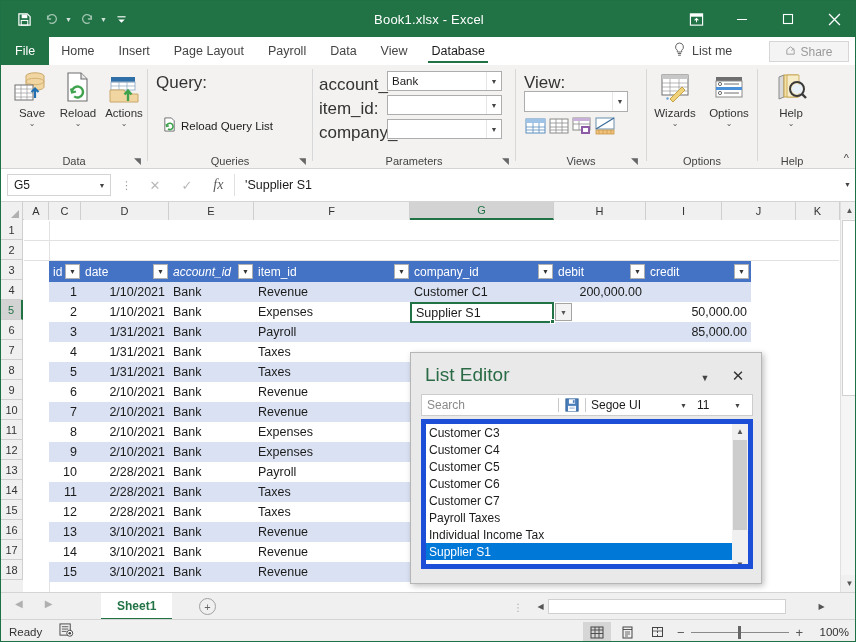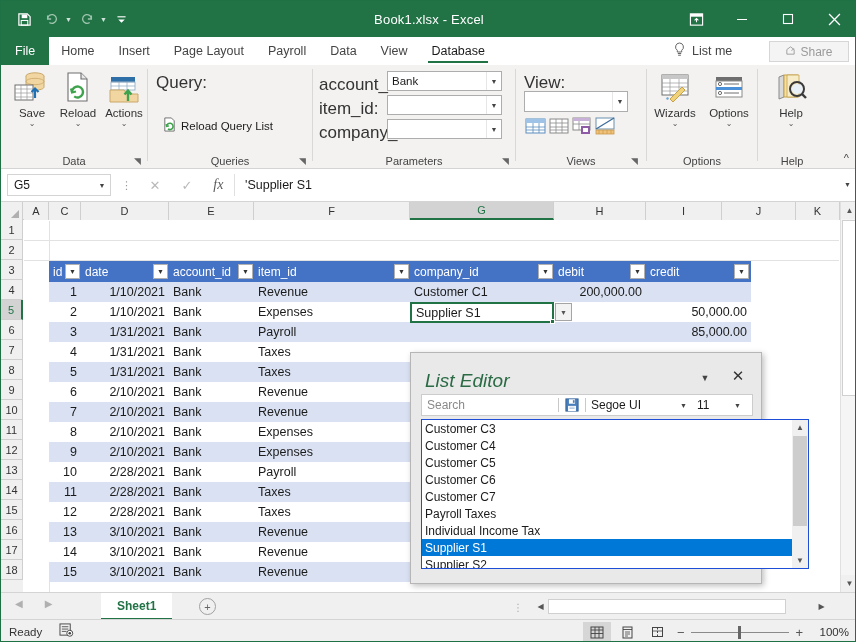--- a/index.html
+++ b/index.html
@@ -285,22 +285,22 @@
   
   .dialog {
     position: absolute; left: 409px; top: 351px;
     width: 352px; height: 232px;
     background: #e9e9e9;
     border: 1px solid #b6b6b6;
     box-shadow: 2px 2px 6px rgba(0,0,0,0.25);
     z-index: 40;
   }
   .dlg-title {
-    position: absolute; left: 14px; top: 17px;
-    font-size: 19px; color: #2a6b45; font-style: italic;
+    position: absolute; left: 14px; top: 11px;
+    font-size: 19px; color: #2a6b45;
   }
   .dlg-min {
     position: absolute; right: 46px; top: 16px;
     width: 20px; height: 18px;
     display: flex; align-items: center; justify-content: center;
     font-size: 9px; color: #444;
   }
   .dlg-close {
     position: absolute; right: 12px; top: 12px;
     width: 22px; height: 22px;
@@ -330,22 +330,22 @@
     padding: 0 5px; font-size: 12px; color: #1b1b1b;
   }
   .font-size {
     width: 54px; height: 100%;
     display: flex; align-items: center; justify-content: space-between;
     padding: 0 5px; font-size: 12px; color: #1b1b1b;
   }
   .caret7 { font-size: 7px; color: #444; }
   .dlg-list {
     position: absolute; left: 10px; top: 66px;
-    width: 388px; height: 150px;
-    background: #ffffff; border: 1px solid #1d4ed8;
+    width: 332px; height: 150px;
+    background: #ffffff; border: 5px solid #1d4ed8;
     overflow: hidden;
   }
   .li {
     height: 17px; padding-left: 3px;
     display: flex; align-items: center;
     font-size: 12px; color: #1b1b1b;
   }
   .li.sel { background: #0078d7; color: #ffffff; }
   .dlg-list-sb {
     position: absolute; right: 0; top: 0; width: 16px; height: 148px;
@@ -779,21 +779,21 @@
 
       <div class="gline-h" style="top:19px;"></div>
       <div class="gline-h" style="top:39px;"></div>
       <div class="gline-v" style="left:25px;"></div>
 
       <div class="thead" style="left:25px; top:40px; width:702px;">
         <div class="thcell" style="left:0px;   width:32px;">id</div>
         <div class="filt" style="left:16px;">▼</div>
         <div class="thcell" style="left:32px;  width:88px;">date</div>
         <div class="filt" style="left:104px;">▼</div>
-        <div class="thcell" style="left:120px; width:85px;">account_id</div>
+        <div class="thcell" style="left:120px; width:85px;font-style:italic;">account_id</div>
         <div class="filt" style="left:189px;">▼</div>
         <div class="thcell" style="left:205px; width:156px;">item_id</div>
         <div class="filt" style="left:345px;">▼</div>
         <div class="thcell" style="left:361px; width:144px;">company_id</div>
         <div class="filt" style="left:489px;">▼</div>
         <div class="thcell" style="left:505px; width:92px;">debit</div>
         <div class="filt" style="left:581px;">▼</div>
         <div class="thcell" style="left:597px; width:105px;">credit</div>
         <div class="filt" style="left:685px;">▼</div>
       </div>

